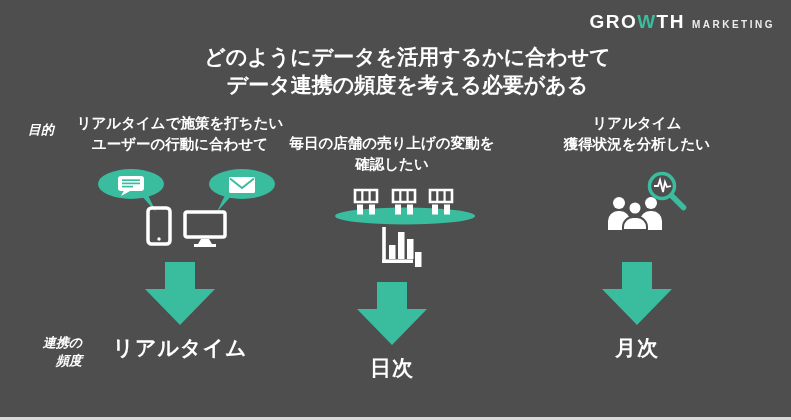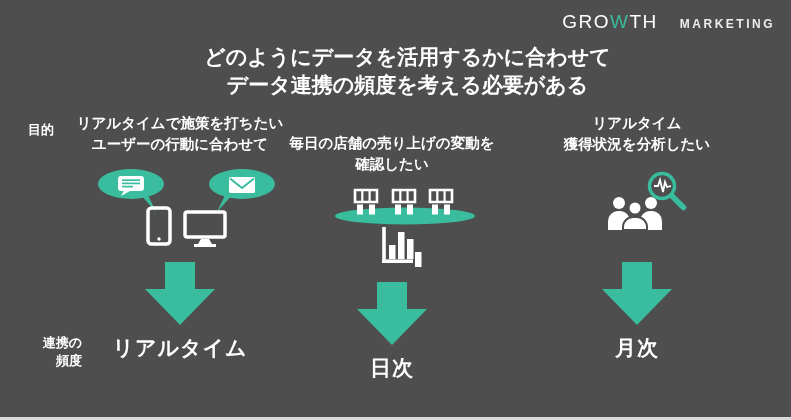--- a/index.html
+++ b/index.html
@@ -7,30 +7,30 @@
     width:791px; height:420px;
     background:#4e4e4e;
     position:relative; overflow:hidden;
     font-family:"Liberation Sans","DejaVu Sans",sans-serif;
     color:#ffffff;
   }
   .slide { position:absolute; inset:0; }
 
   
   .logo { position:absolute; top:11px; right:16px; display:flex; align-items:baseline; }
-  .logo-main { font-size:19px; font-weight:400; letter-spacing:1.5px; color:#ffffff; }
+  .logo-main { font-size:19px; font-weight:700; letter-spacing:1.5px; color:#ffffff; }
   .logo-w { color:#3abc9e; }
-  .logo-sub { font-size:12px; font-weight:600; letter-spacing:2.5px; color:#ededed; margin-left:22px; }
+  .logo-sub { font-size:10px; font-weight:600; letter-spacing:2.5px; color:#ededed; margin-left:7px; }
 
   
   .title { position:absolute; top:43px; left:0; right:0; text-align:center;
            font-size:21px; font-weight:bold; line-height:28px;padding-left:24px; }
 
   
-  .row-label { position:absolute; font-size:13px; font-weight:bold; line-height:18px; }
+  .row-label { position:absolute; font-size:13px; font-weight:bold; line-height:18px;font-style:italic; }
   .row-label.purpose { left:28px; top:121px; }
   .row-label.freq { left:18px; top:334px; width:64px; text-align:right; }
 
   
   .col { position:absolute; top:0; bottom:0; }
   .col1 { left:60px;  width:240px; }
   .col2 { left:282px; width:220px;margin-top:20px; }
   .col3 { left:527px; width:220px; }
 
   .purpose-text { position:absolute; top:113px; left:-20px; right:-20px; text-align:center;

